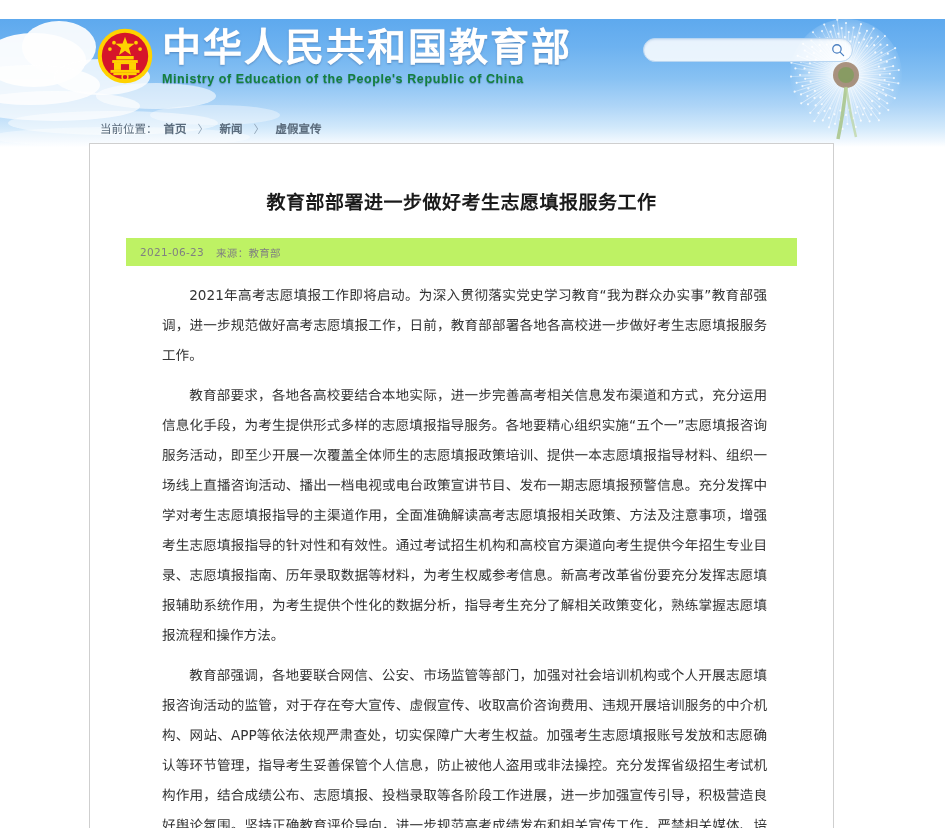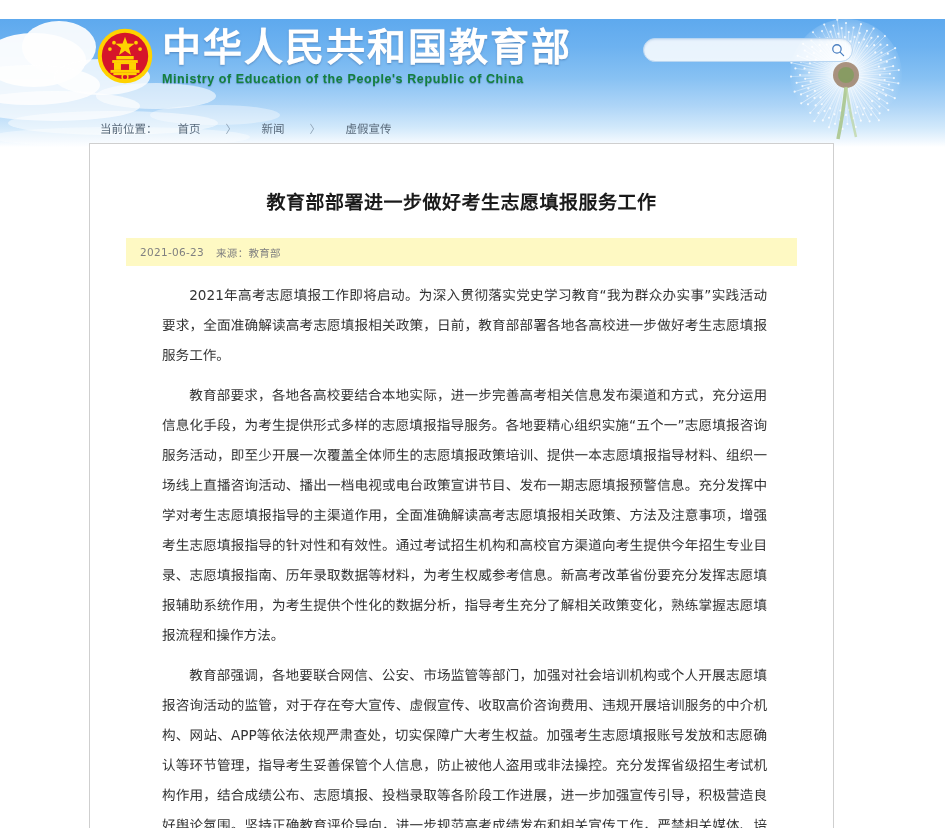--- a/index.html
+++ b/index.html
@@ -112,28 +112,28 @@
     border:none; background:transparent;
     cursor:pointer;
     padding:0;
     display:flex; align-items:center; justify-content:center;
   }
 
   
   .breadcrumb {
     position:absolute; left:100px; top:101px;
     display:flex; align-items:center;
-    gap:20px;
+    gap:6px;
     font-size:11.5px;
     color:#5a6b7c;
     white-space:nowrap;
     font-family:"DejaVu Sans","Liberation Sans",sans-serif;
   }
   .breadcrumb .bc-label { color:#5a6b7c; }
-  .breadcrumb a { color:#5a6b7c; text-decoration:none; }
+  .breadcrumb a { color:#5a6b7c; text-decoration:none;font-weight:bold; }
   .breadcrumb .sep { color:#8fa3b6; font-size:11px; margin:0 5px; }
 
   
   .card {
     position:absolute; left:89px; top:124px;
     width:745px; height:704px;
     background:#ffffff;
     border:1px solid #cfcfcf;
     border-bottom:none;
     overflow:hidden;
@@ -146,21 +146,21 @@
     font-weight:bold;
     color:#1a1a1a;
     text-align:center;
     line-height:28px;
     letter-spacing:.5px;
   }
 
   .meta-bar {
     margin:22px 36px 0 36px;
     height:28px;
-    background:#fef9c3;
+    background:#bef264;
     display:flex; align-items:center;
     padding-left:14px;
     gap:12px;
     font-size:10.5px;
     color:#808080;
     font-family:"DejaVu Sans","Liberation Sans",sans-serif;
   }
   .meta-bar .meta-date { letter-spacing:.3px; }
   .meta-bar .meta-source { letter-spacing:.3px; }
 
@@ -507,20 +507,20 @@
   <main class="card">
 
     <h1 class="article-title">教育部部署进一步做好考生志愿填报服务工作</h1>
 
     <div class="meta-bar">
       <span class="meta-date">2021-06-23</span>
       <span class="meta-source">来源：教育部</span>
     </div>
 
     <div class="article-body">
-      <p>2021年高考志愿填报工作即将启动。为深入贯彻落实党史学习教育“我为群众办实事”实践活动要求，全面准确解读高考志愿填报相关政策，日前，教育部部署各地各高校进一步做好考生志愿填报服务工作。</p>
+      <p>2021年高考志愿填报工作即将启动。为深入贯彻落实党史学习教育“我为群众办实事”教育部强调，进一步规范做好高考志愿填报工作，日前，教育部部署各地各高校进一步做好考生志愿填报服务工作。</p>
       <p>教育部要求，各地各高校要结合本地实际，进一步完善高考相关信息发布渠道和方式，充分运用信息化手段，为考生提供形式多样的志愿填报指导服务。各地要精心组织实施“五个一”志愿填报咨询服务活动，即至少开展一次覆盖全体师生的志愿填报政策培训、提供一本志愿填报指导材料、组织一场线上直播咨询活动、播出一档电视或电台政策宣讲节目、发布一期志愿填报预警信息。充分发挥中学对考生志愿填报指导的主渠道作用，全面准确解读高考志愿填报相关政策、方法及注意事项，增强考生志愿填报指导的针对性和有效性。通过考试招生机构和高校官方渠道向考生提供今年招生专业目录、志愿填报指南、历年录取数据等材料，为考生权威参考信息。新高考改革省份要充分发挥志愿填报辅助系统作用，为考生提供个性化的数据分析，指导考生充分了解相关政策变化，熟练掌握志愿填报流程和操作方法。</p>
       <p>教育部强调，各地要联合网信、公安、市场监管等部门，加强对社会培训机构或个人开展志愿填报咨询活动的监管，对于存在夸大宣传、虚假宣传、收取高价咨询费用、违规开展培训服务的中介机构、网站、APP等依法依规严肃查处，切实保障广大考生权益。加强考生志愿填报账号发放和志愿确认等环节管理，指导考生妥善保管个人信息，防止被他人盗用或非法操控。充分发挥省级招生考试机构作用，结合成绩公布、志愿填报、投档录取等各阶段工作进展，进一步加强宣传引导，积极营造良好舆论氛围。坚持正确教育评价导向，进一步规范高考成绩发布和相关宣传工作，严禁相关媒体、培训机构、中学、个人炒作“高考状元”“高考升学率”“高分考生”“复读生”等信息。</p>
 
     </div>
 
   </main>
 </div>
 
 </body></html>

